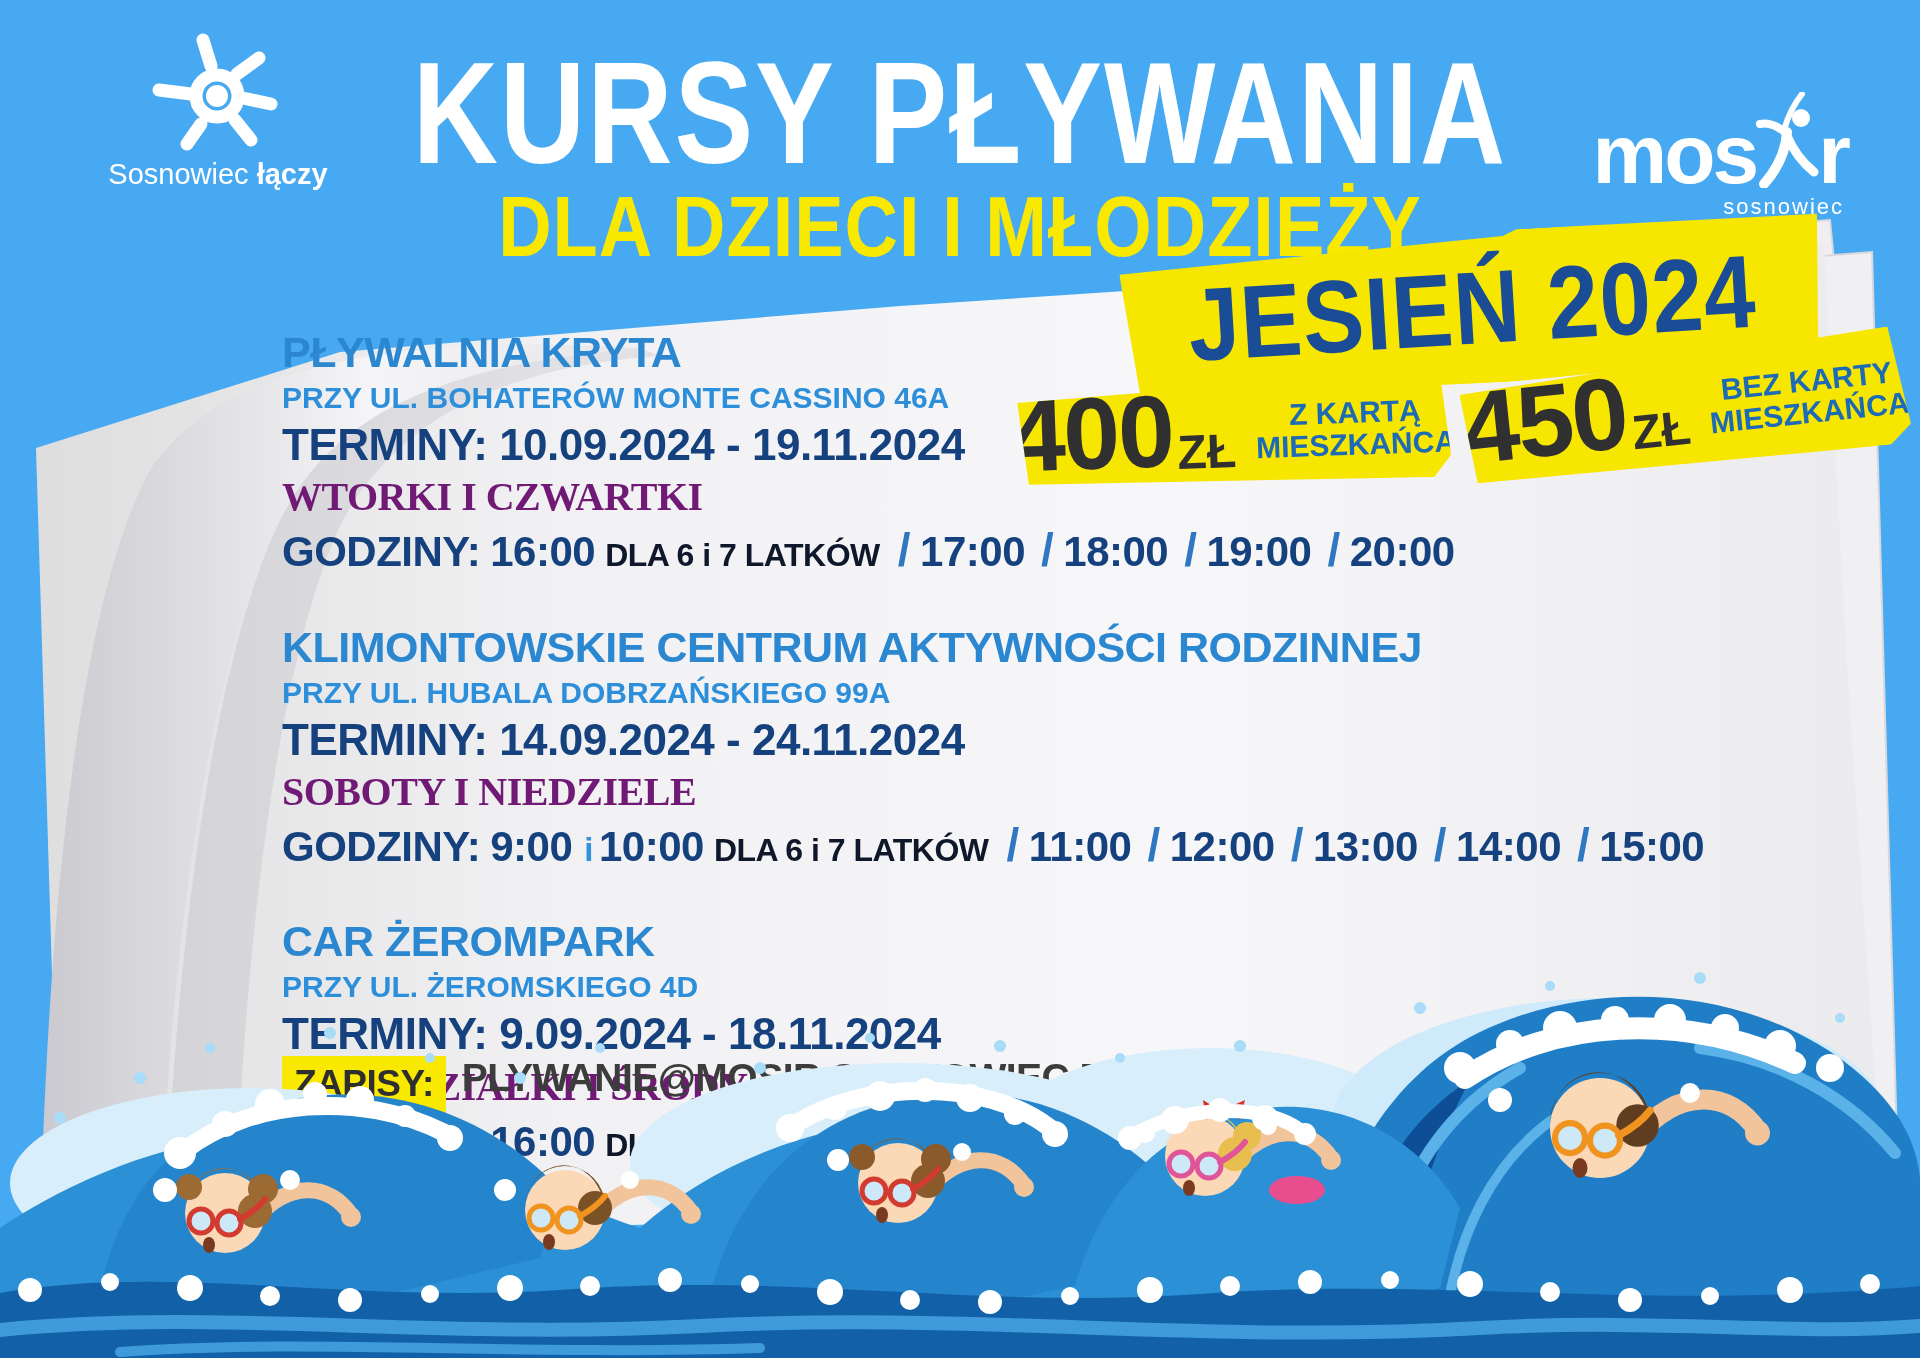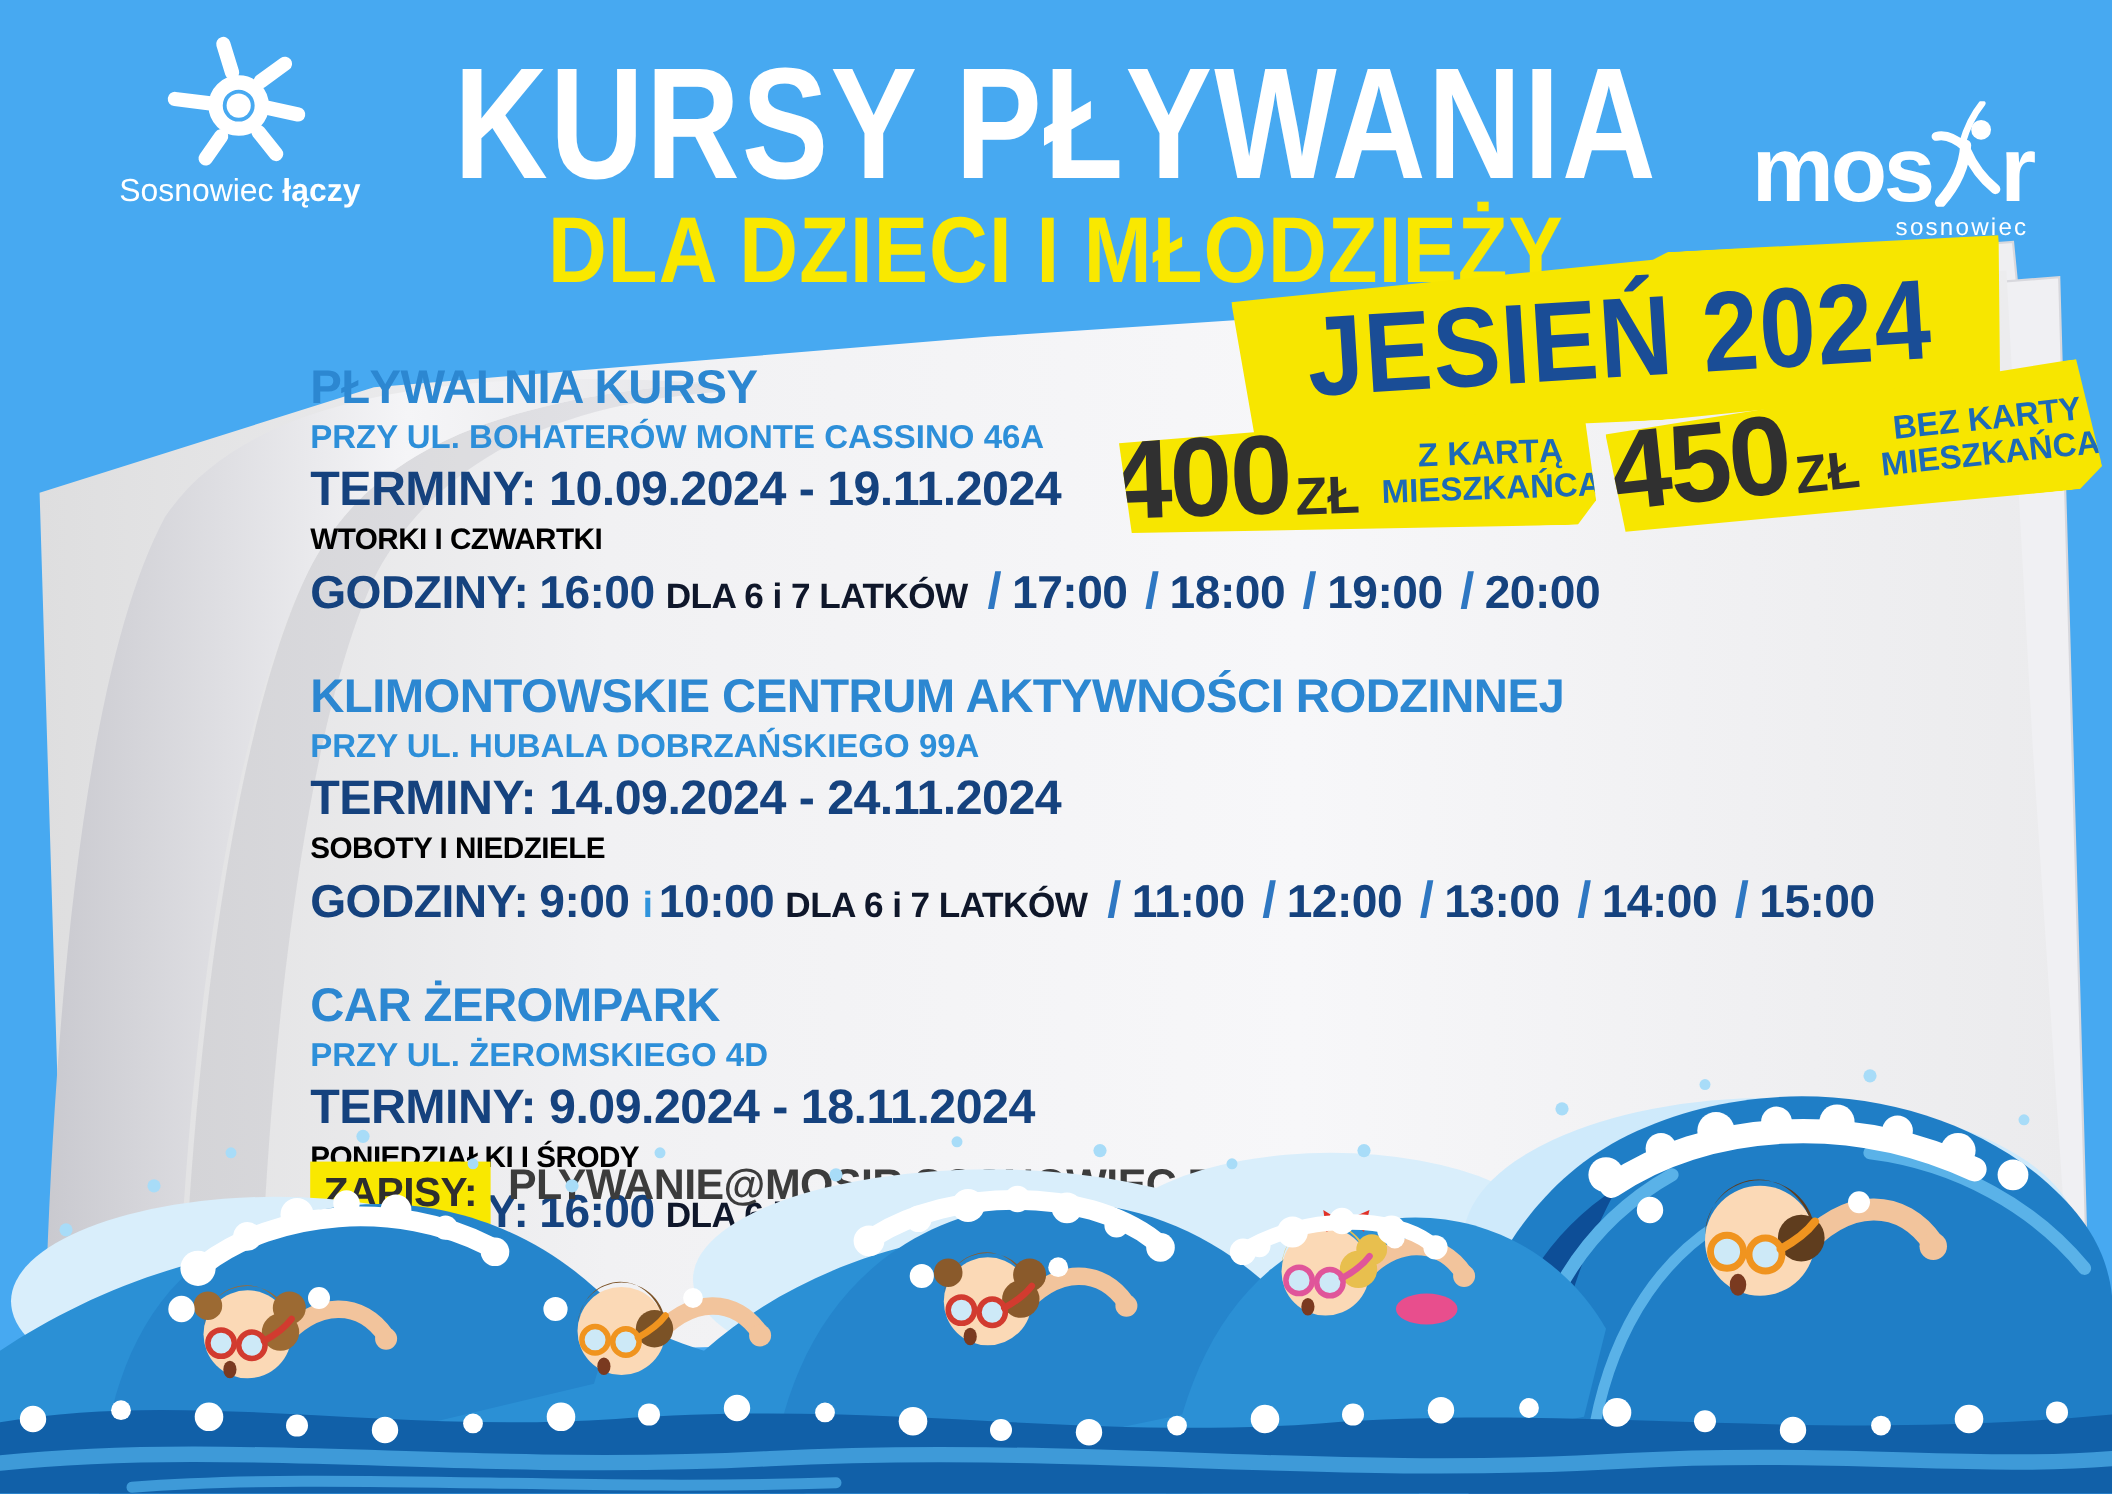--- a/index.html
+++ b/index.html
@@ -59,21 +59,21 @@
   .amount{color:#303030;font-size:102px;line-height:0.82;letter-spacing:-2px;}
   .currency{color:#303030;font-size:48px;line-height:0.9;margin-left:4px;}
   .conditions{color:#1d6ab6;font-size:30px;line-height:1.08;text-align:center;margin-left:20px;margin-bottom:6px;white-space:nowrap;}
 
   
   .sections{left:282px;top:330px;width:1560px;}
   .sec{margin-bottom:50px;}
   .venue{color:#2c87d1;font-size:43px;letter-spacing:-0.5px;line-height:1.05;margin-bottom:6px;white-space:nowrap;}
   .addr {color:#2d8fd9;font-size:30px;letter-spacing:0;line-height:1.1;margin-bottom:8px;white-space:nowrap;}
   .dates{color:#15427e;font-size:44px;letter-spacing:-0.5px;line-height:1.05;margin-bottom:8px;white-space:nowrap;}
-  .days {color:#000000;font-size:27px;letter-spacing:-0.5px;line-height:1.05;margin-bottom:8px;white-space:nowrap;}
+  .days {color:#701a75;font-size:40px;letter-spacing:-0.5px;line-height:1.05;margin-bottom:8px;white-space:nowrap;font-family:Liberation Serif, serif;}
   .hours{color:#15427e;font-size:42px;letter-spacing:-0.5px;line-height:1.05;white-space:nowrap;}
   .hours .hlabel{margin-right:10px;}
   .hours .time{margin-right:6px;}
   .hours .age{color:#0f172a;font-size:32px;margin:0 8px 0 4px;}
   .hours .joiner{color:#2f93dc;font-size:33px;margin:0 6px;}
   .hours .slash{color:#2e77c2;font-size:46px;margin:0 10px;}
 
   
   .signup{left:282px;top:1056px;display:flex;align-items:flex-start;white-space:nowrap;}
   .signup .tag{background:#f9e800;color:#2e2e2e;font-size:37px;padding:7px 12px 8px 12px;letter-spacing:-0.5px;}
@@ -167,21 +167,21 @@
     <span class="conditions">
       <span>BEZ KARTY</span><br>
       <span>MIESZKAŃCA</span>
     </span>
   </div>
 </div>
 
 <div class="abs sections">
 
   <section class="sec">
-    <div class="venue">PŁYWALNIA KURSY</div>
+    <div class="venue">PŁYWALNIA KRYTA</div>
     <div class="addr">PRZY UL. BOHATERÓW MONTE CASSINO 46A</div>
     <div class="dates"><span>TERMINY:</span> <span>10.09.2024 - 19.11.2024</span></div>
     <div class="days">WTORKI I CZWARTKI</div>
     <div class="hours">
       <span class="hlabel">GODZINY:</span><span class="time">16:00</span><span class="age">DLA 6 i 7 LATKÓW</span><span class="slash">/</span><span class="time">17:00</span><span class="slash">/</span><span class="time">18:00</span><span class="slash">/</span><span class="time">19:00</span><span class="slash">/</span><span class="time">20:00</span>
     </div>
   </section>
 
   <section class="sec">
     <div class="venue">KLIMONTOWSKIE CENTRUM AKTYWNOŚCI RODZINNEJ</div>

